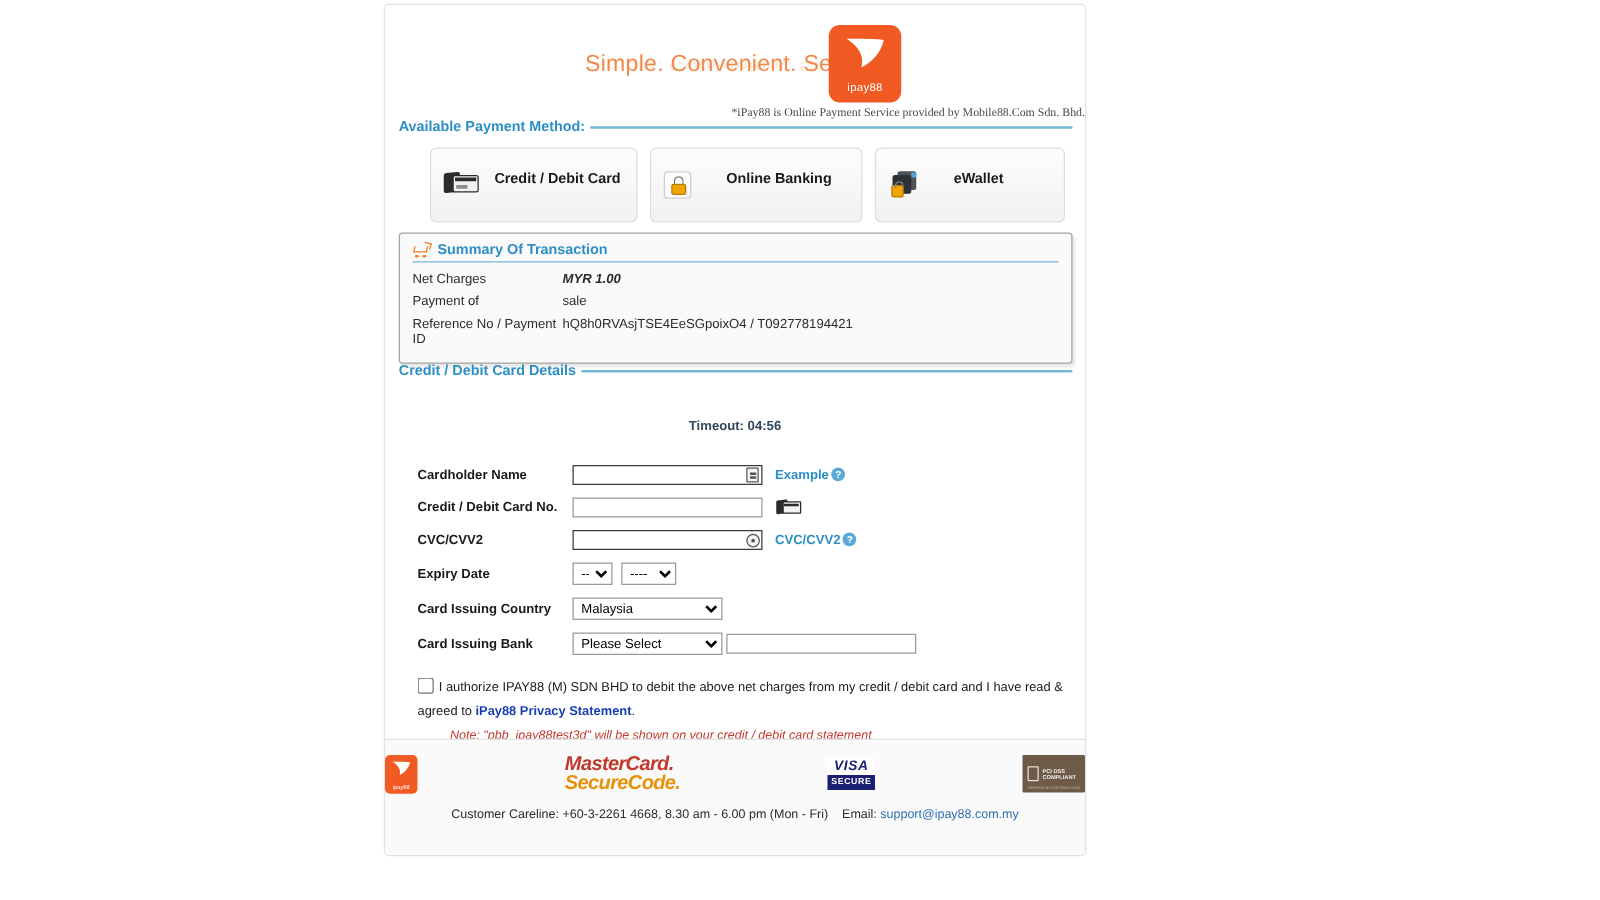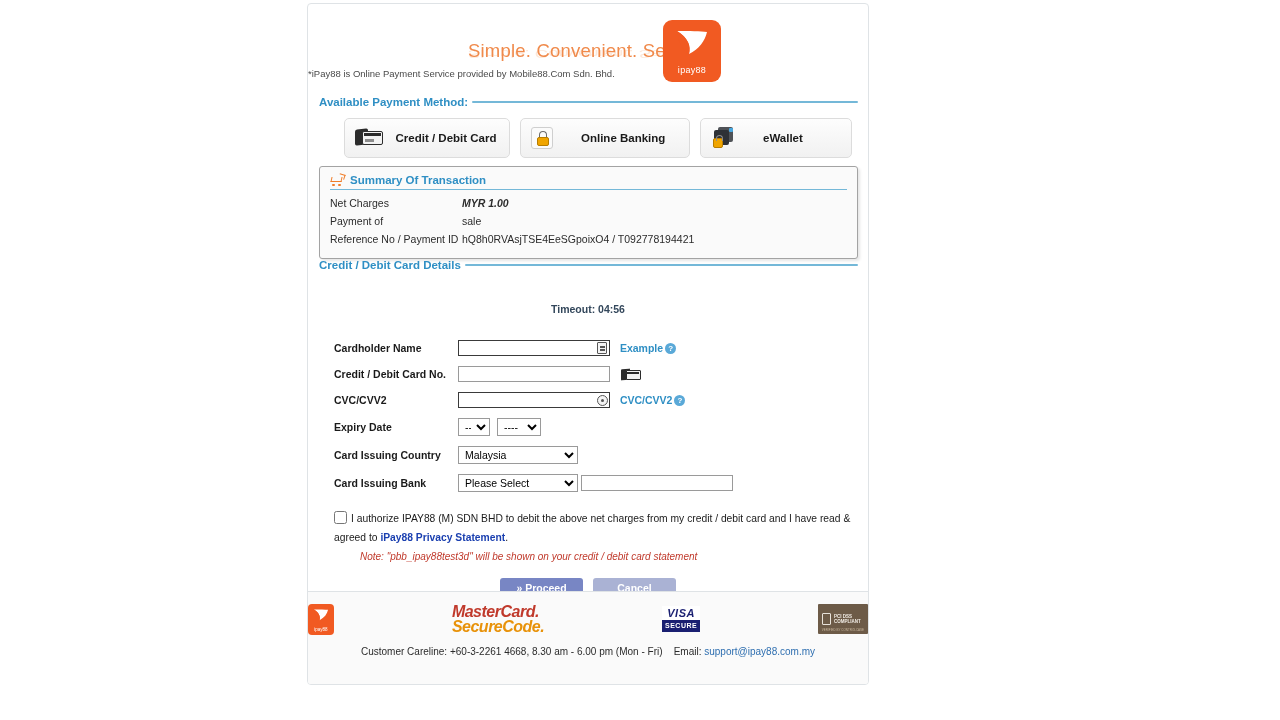--- a/index.html
+++ b/index.html
@@ -58,23 +58,23 @@
   .logo .logotext {
     position: absolute;
     left: 0; right: 0; bottom: 7px;
     text-align: center;
     color: #ffffff;
     font-size: 9px;
     letter-spacing: .3px;
   }
   .subnote {
     position: absolute;
-    left: 0; right: 0; top: 64px;
-    text-align: left;
-    font-family: Liberation Sans, sans-serif;
+    left: 0; right: 0; top: 82px;
+    text-align: right;
+    font-family: Liberation Serif, serif;
     font-size: 9.5px;
     color: #4a4a4a;
   }
   
   .sec {
     display: flex;
     align-items: center;
     margin: 0 10px 0 11px;
     gap: 4px;
     text-align: right;
@@ -92,23 +92,23 @@
     border-radius: 1px;
   }
   
   .tabs {
     display: flex;
     gap: 10px;
     margin: 10px 11px 0 36px;
   }
   .tab {
     display: flex;
-    align-items: center;
+    align-items: flex-start;
     gap: 10px;
-    padding: 8px 10px;
+    padding: 18px 10px;
     background: linear-gradient(#fdfdfd, #f1f1f1);
     border: 1px solid #dcdcdc;
     border-radius: 5px;
     cursor: pointer;
   }
   .tab .tlabel {
     font-size: 11.5px;
     font-weight: bold;
     color: #1a1a1a;
     text-align: center;
@@ -215,21 +215,21 @@
     transform: rotate(18deg);
   }
   .ic-cart .w1, .ic-cart .w2 {
     position: absolute; bottom: 0; width: 2.5px; height: 2.5px;
     background: #f07d2a; border-radius: 50%;
   }
   .ic-cart .w1 { left: 2px; }
   .ic-cart .w2 { left: 8px; }
   table.sumtbl { width: 100%; border-collapse: collapse; margin-top: 4px; }
   table.sumtbl td { font-size: 10.5px; color: #2b2b2b; padding: 3px 0; vertical-align: top; }
-  table.sumtbl td.k { width: 132px; }
+  table.sumtbl td.k { width: 120px; }
   td.v-amount {
     color: #2f6fb0; font-size: 12px; font-weight: bold; font-style: italic;
   }
   
   .timeout {
     text-align: center;
     font-size: 10.5px;
     font-weight: bold;
     color: #33475b;
     margin-top: 32px;

